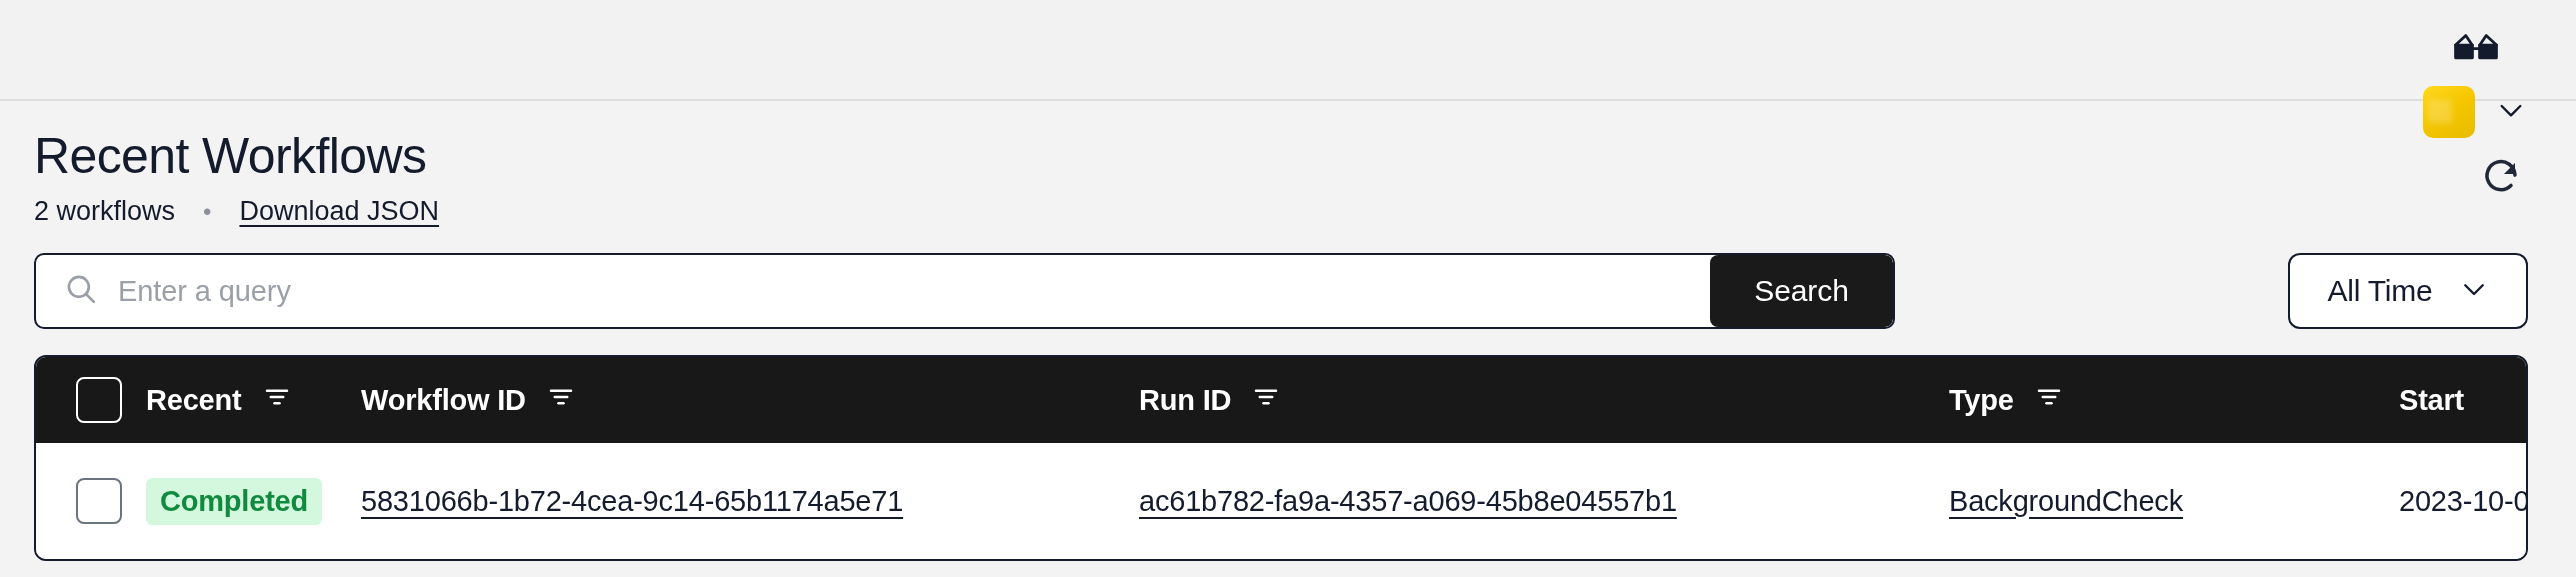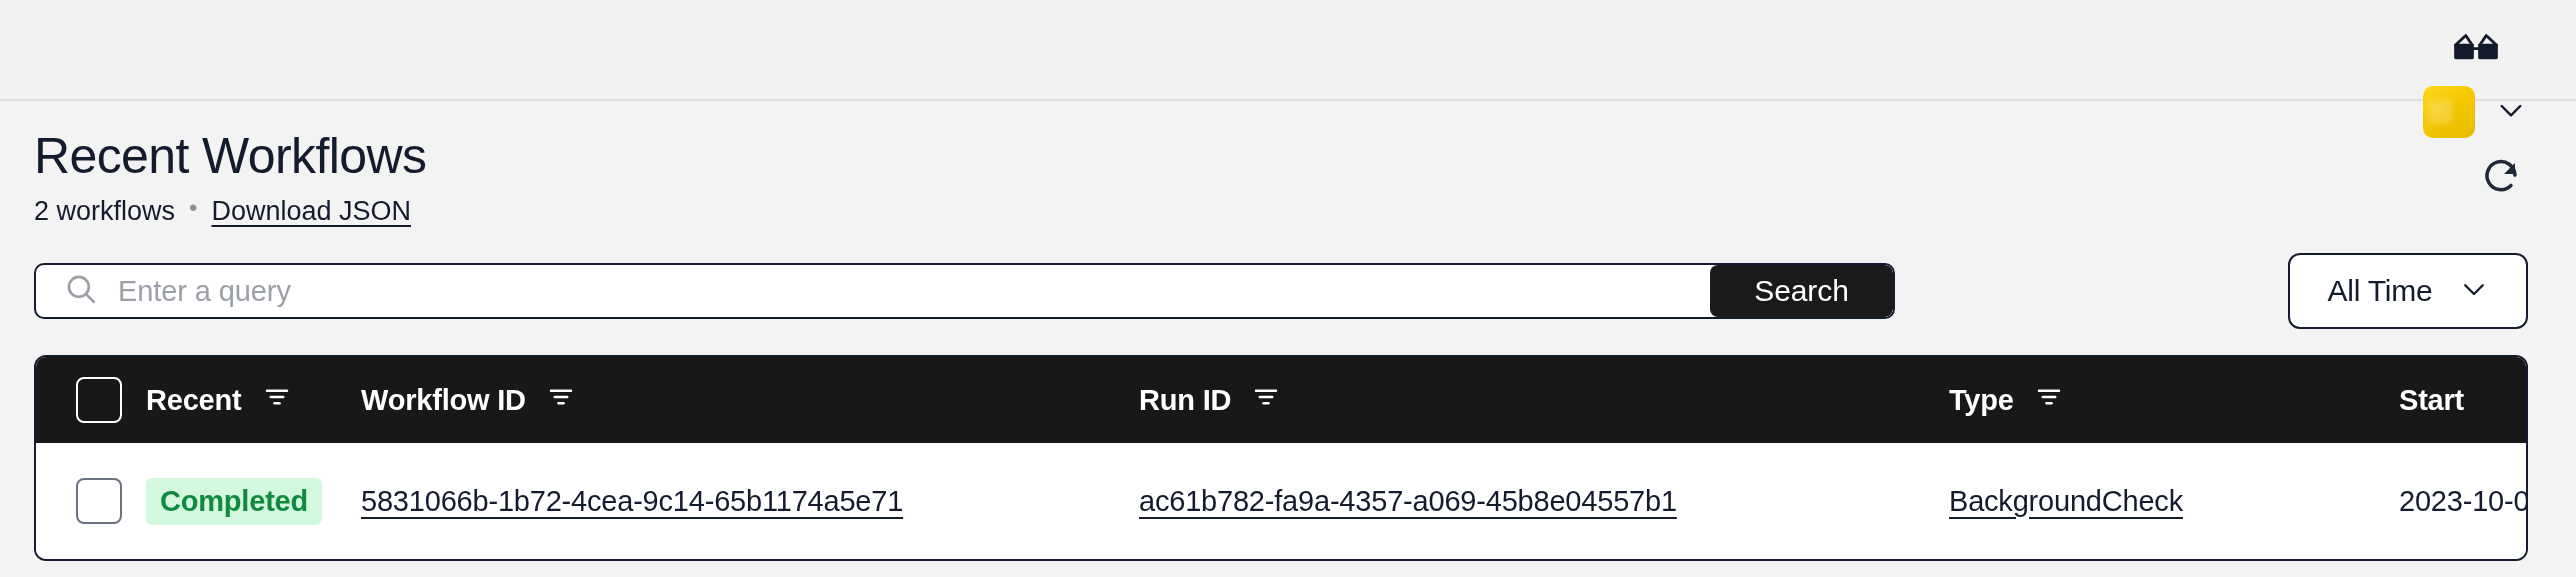--- a/index.html
+++ b/index.html
@@ -126,22 +126,22 @@
     font-weight: 400;
     letter-spacing: -0.6px;
     line-height: 1.18;
     color: #141b2d;
   }
   .page-sub {
     margin-top: 10px;
     font-size: 27px;
     color: #141b2d;
     display: flex;
-    align-items: flex-start;
-    gap: 14px;
+    align-items: center;
+    gap: 28px;
   }
   .dot-sep { color: #8b909a; font-size: 24px; line-height: 1; }
   .dl-link {
     color: #141b2d;
     text-decoration: underline;
     text-underline-offset: 5px;
     cursor: pointer;
   }
   .refresh-btn {
     margin-left: auto;
@@ -156,21 +156,21 @@
   
   .search-row {
     margin-top: 26px;
     display: flex;
     align-items: center;
   }
   .search-box {
     flex: 0 0 1861px;
     display: flex;
     align-items: stretch;
-    height: 56px;
+    height: 76px;
     background: #ffffff;
     border: 2.5px solid #141b2d;
     border-radius: 10px;
     overflow: hidden;
   }
   .search-field {
     flex: 1;
     display: flex;
     align-items: center;
     gap: 20px;

